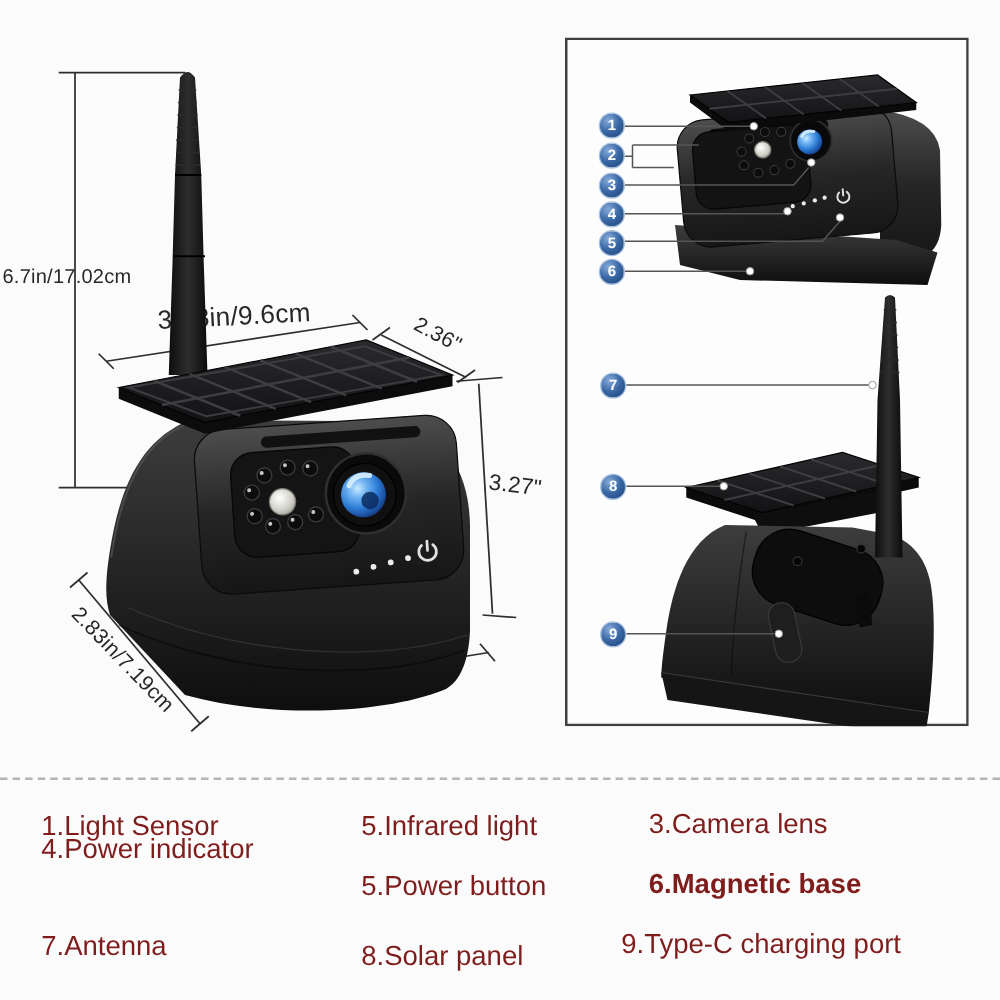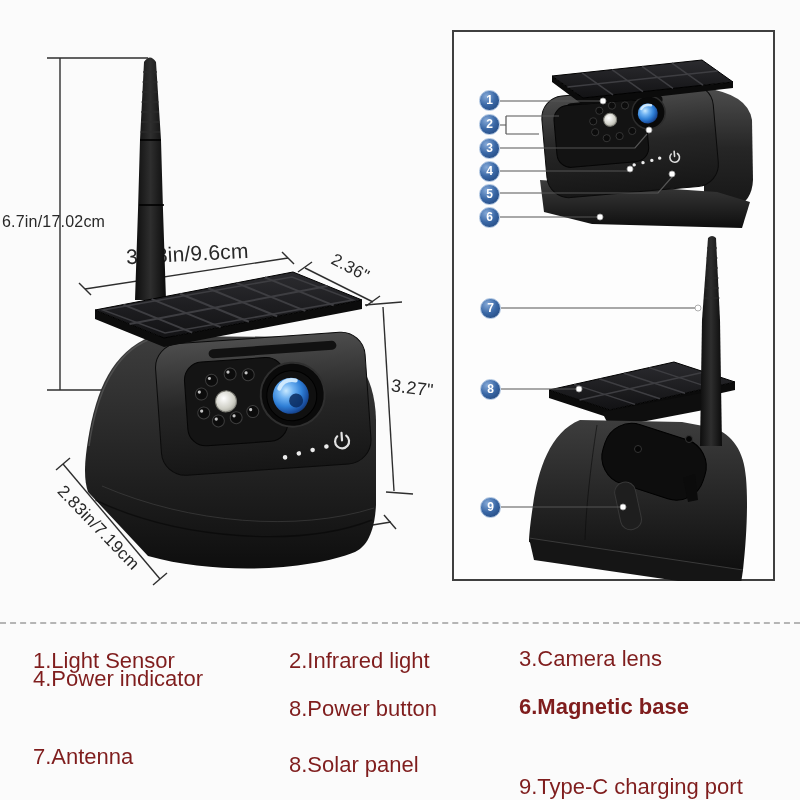--- a/index.html
+++ b/index.html
@@ -304,23 +304,23 @@
     <div class="co" style="left:27px;top:177px;">6</div>
     <div class="co" style="left:28px;top:268px;">7</div>
     <div class="co" style="left:28px;top:349px;">8</div>
     <div class="co" style="left:28px;top:467px;">9</div>
   </div>
 
   <div class="sep"></div>
 
   <div>
     <div class="legend-item" style="left:33px;top:648px;">1.Light Sensor</div>
-    <div class="legend-item" style="left:289px;top:648px;">2.Infrared light</div>
+    <div class="legend-item" style="left:289px;top:648px;">5.Infrared light</div>
     <div class="legend-item" style="left:519px;top:646px;">3.Camera lens</div>
     <div class="legend-item" style="left:33px;top:666px;">4.Power indicator</div>
-    <div class="legend-item" style="left:289px;top:696px;">8.Power button</div>
+    <div class="legend-item" style="left:289px;top:696px;">5.Power button</div>
     <div class="legend-item" style="left:519px;top:694px;font-weight:bold;">6.Magnetic base</div>
     <div class="legend-item" style="left:33px;top:744px;">7.Antenna</div>
     <div class="legend-item" style="left:289px;top:752px;">8.Solar panel</div>
-    <div class="legend-item" style="left:519px;top:742px;margin-top:32px;">9.Type-C charging port</div>
+    <div class="legend-item" style="left:497px;top:742px;">9.Type-C charging port</div>
   </div>
 
 </div>
 
 </body></html>

